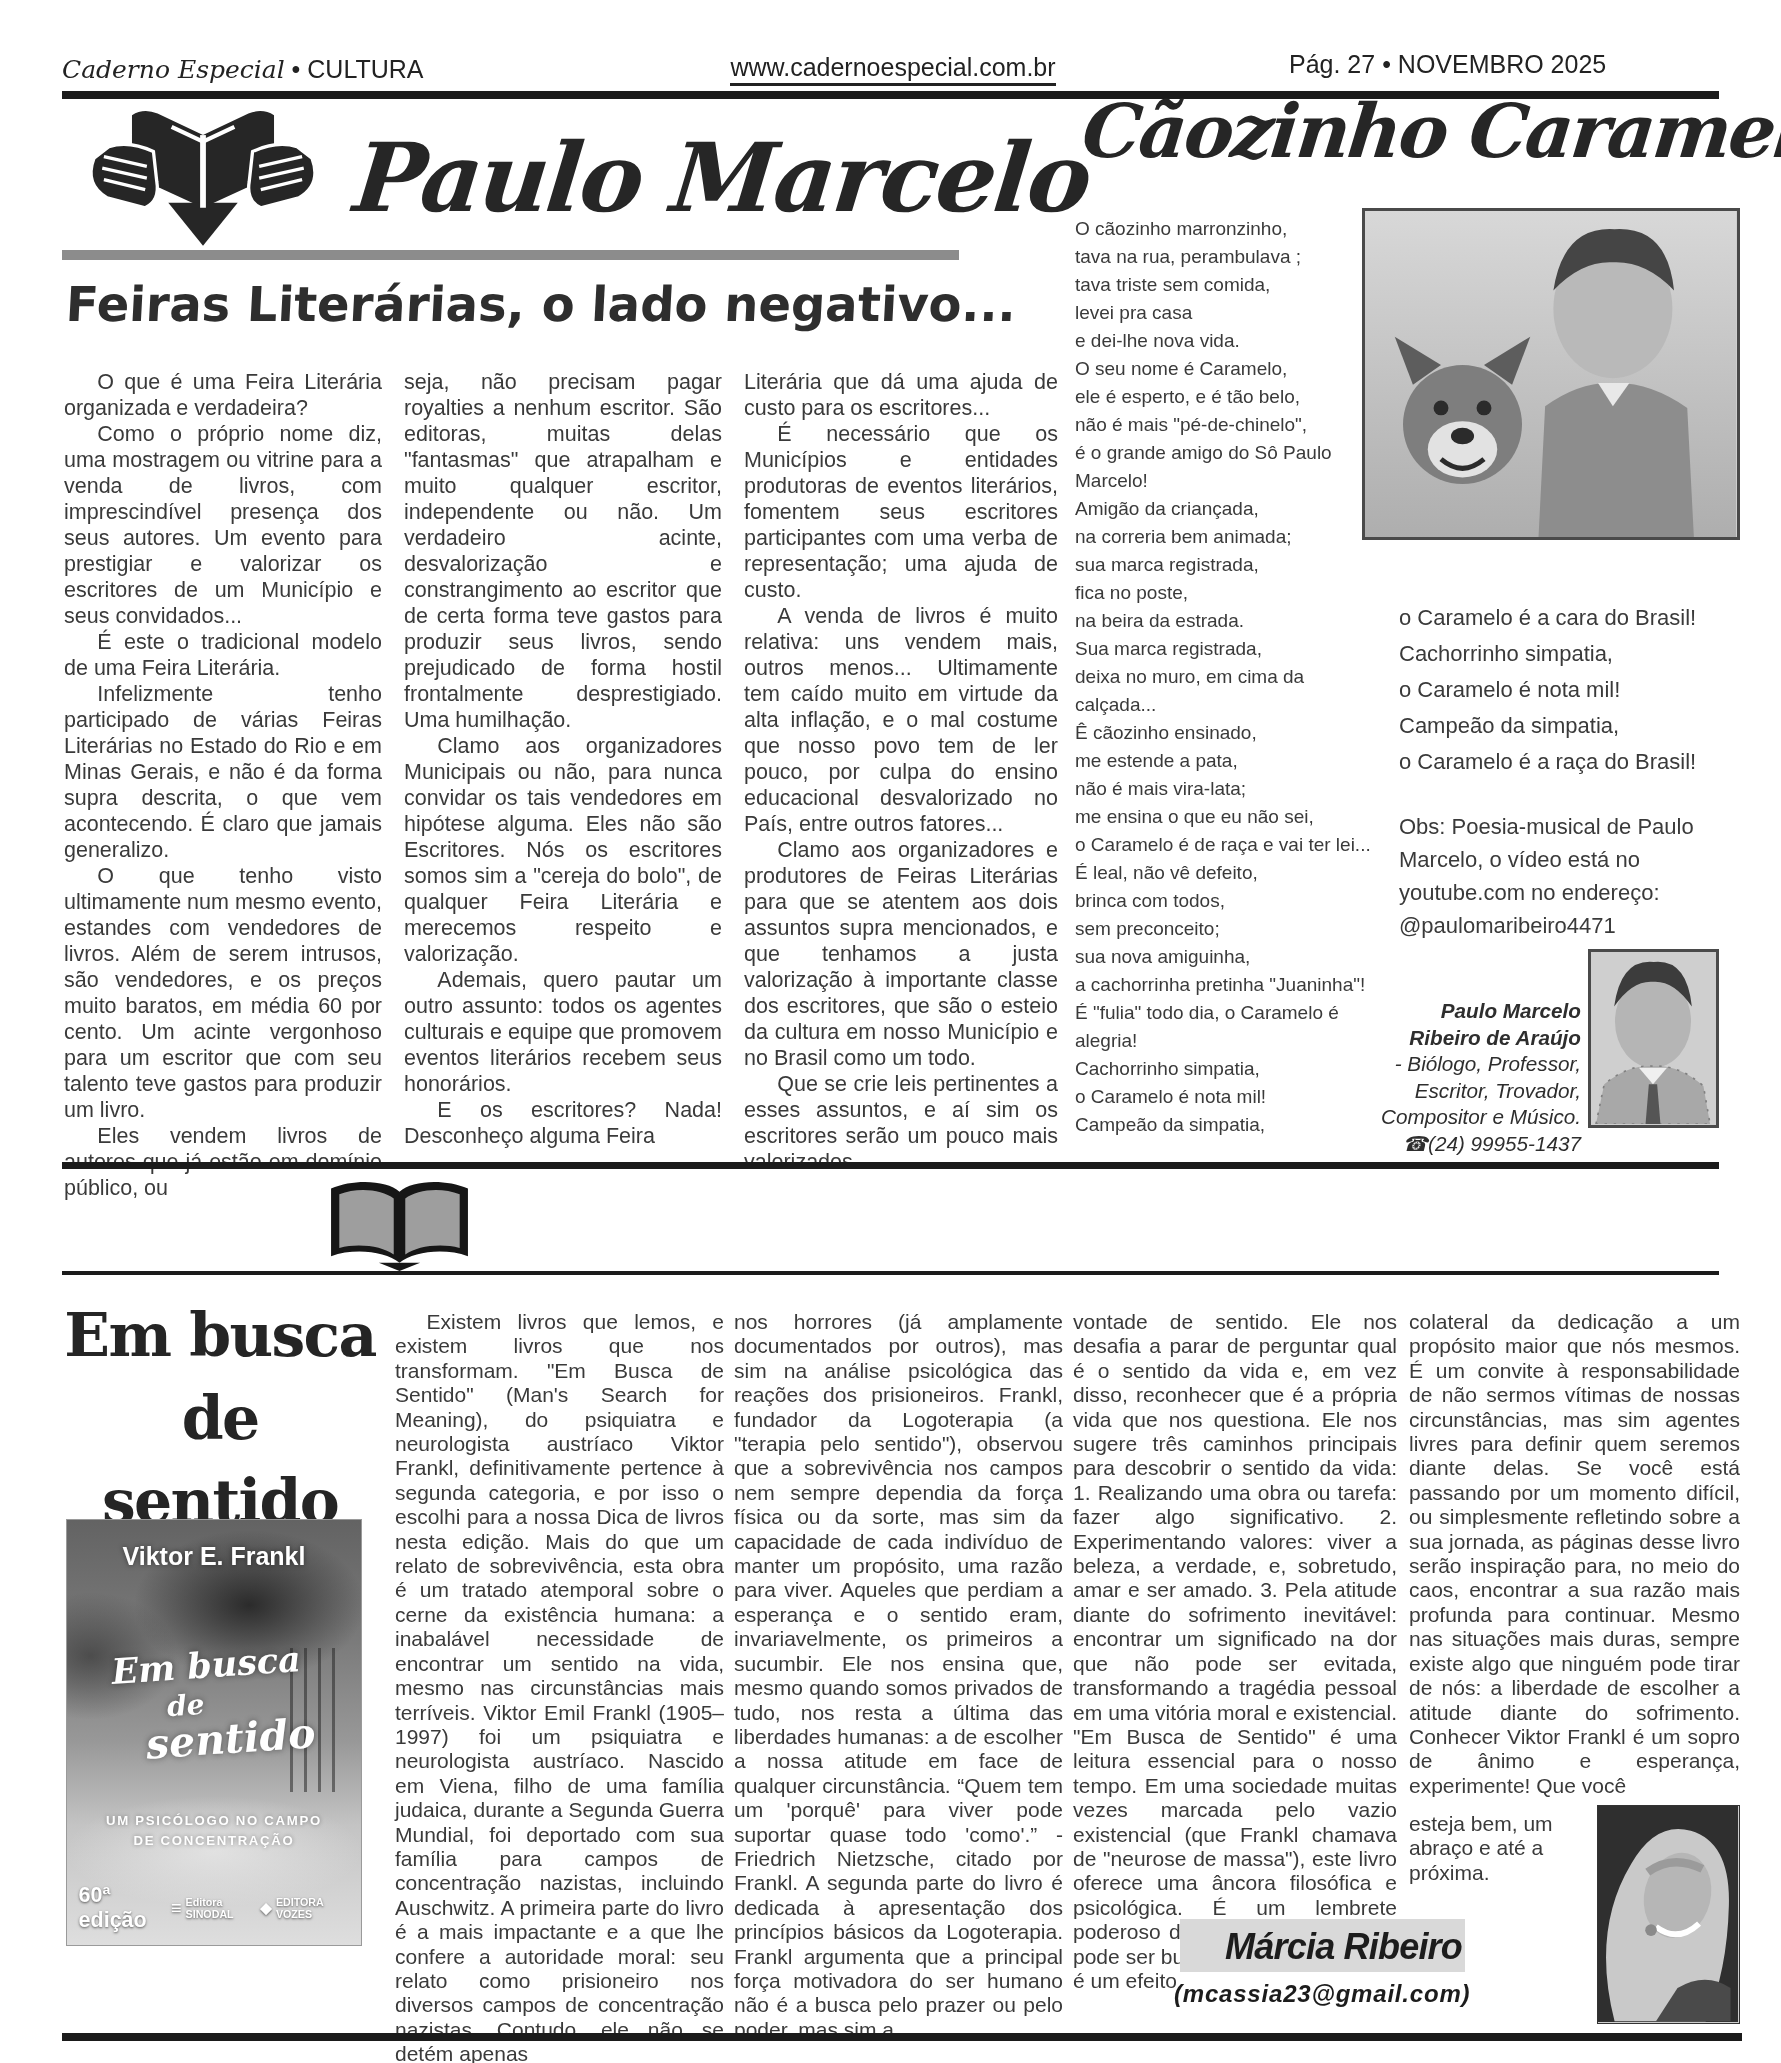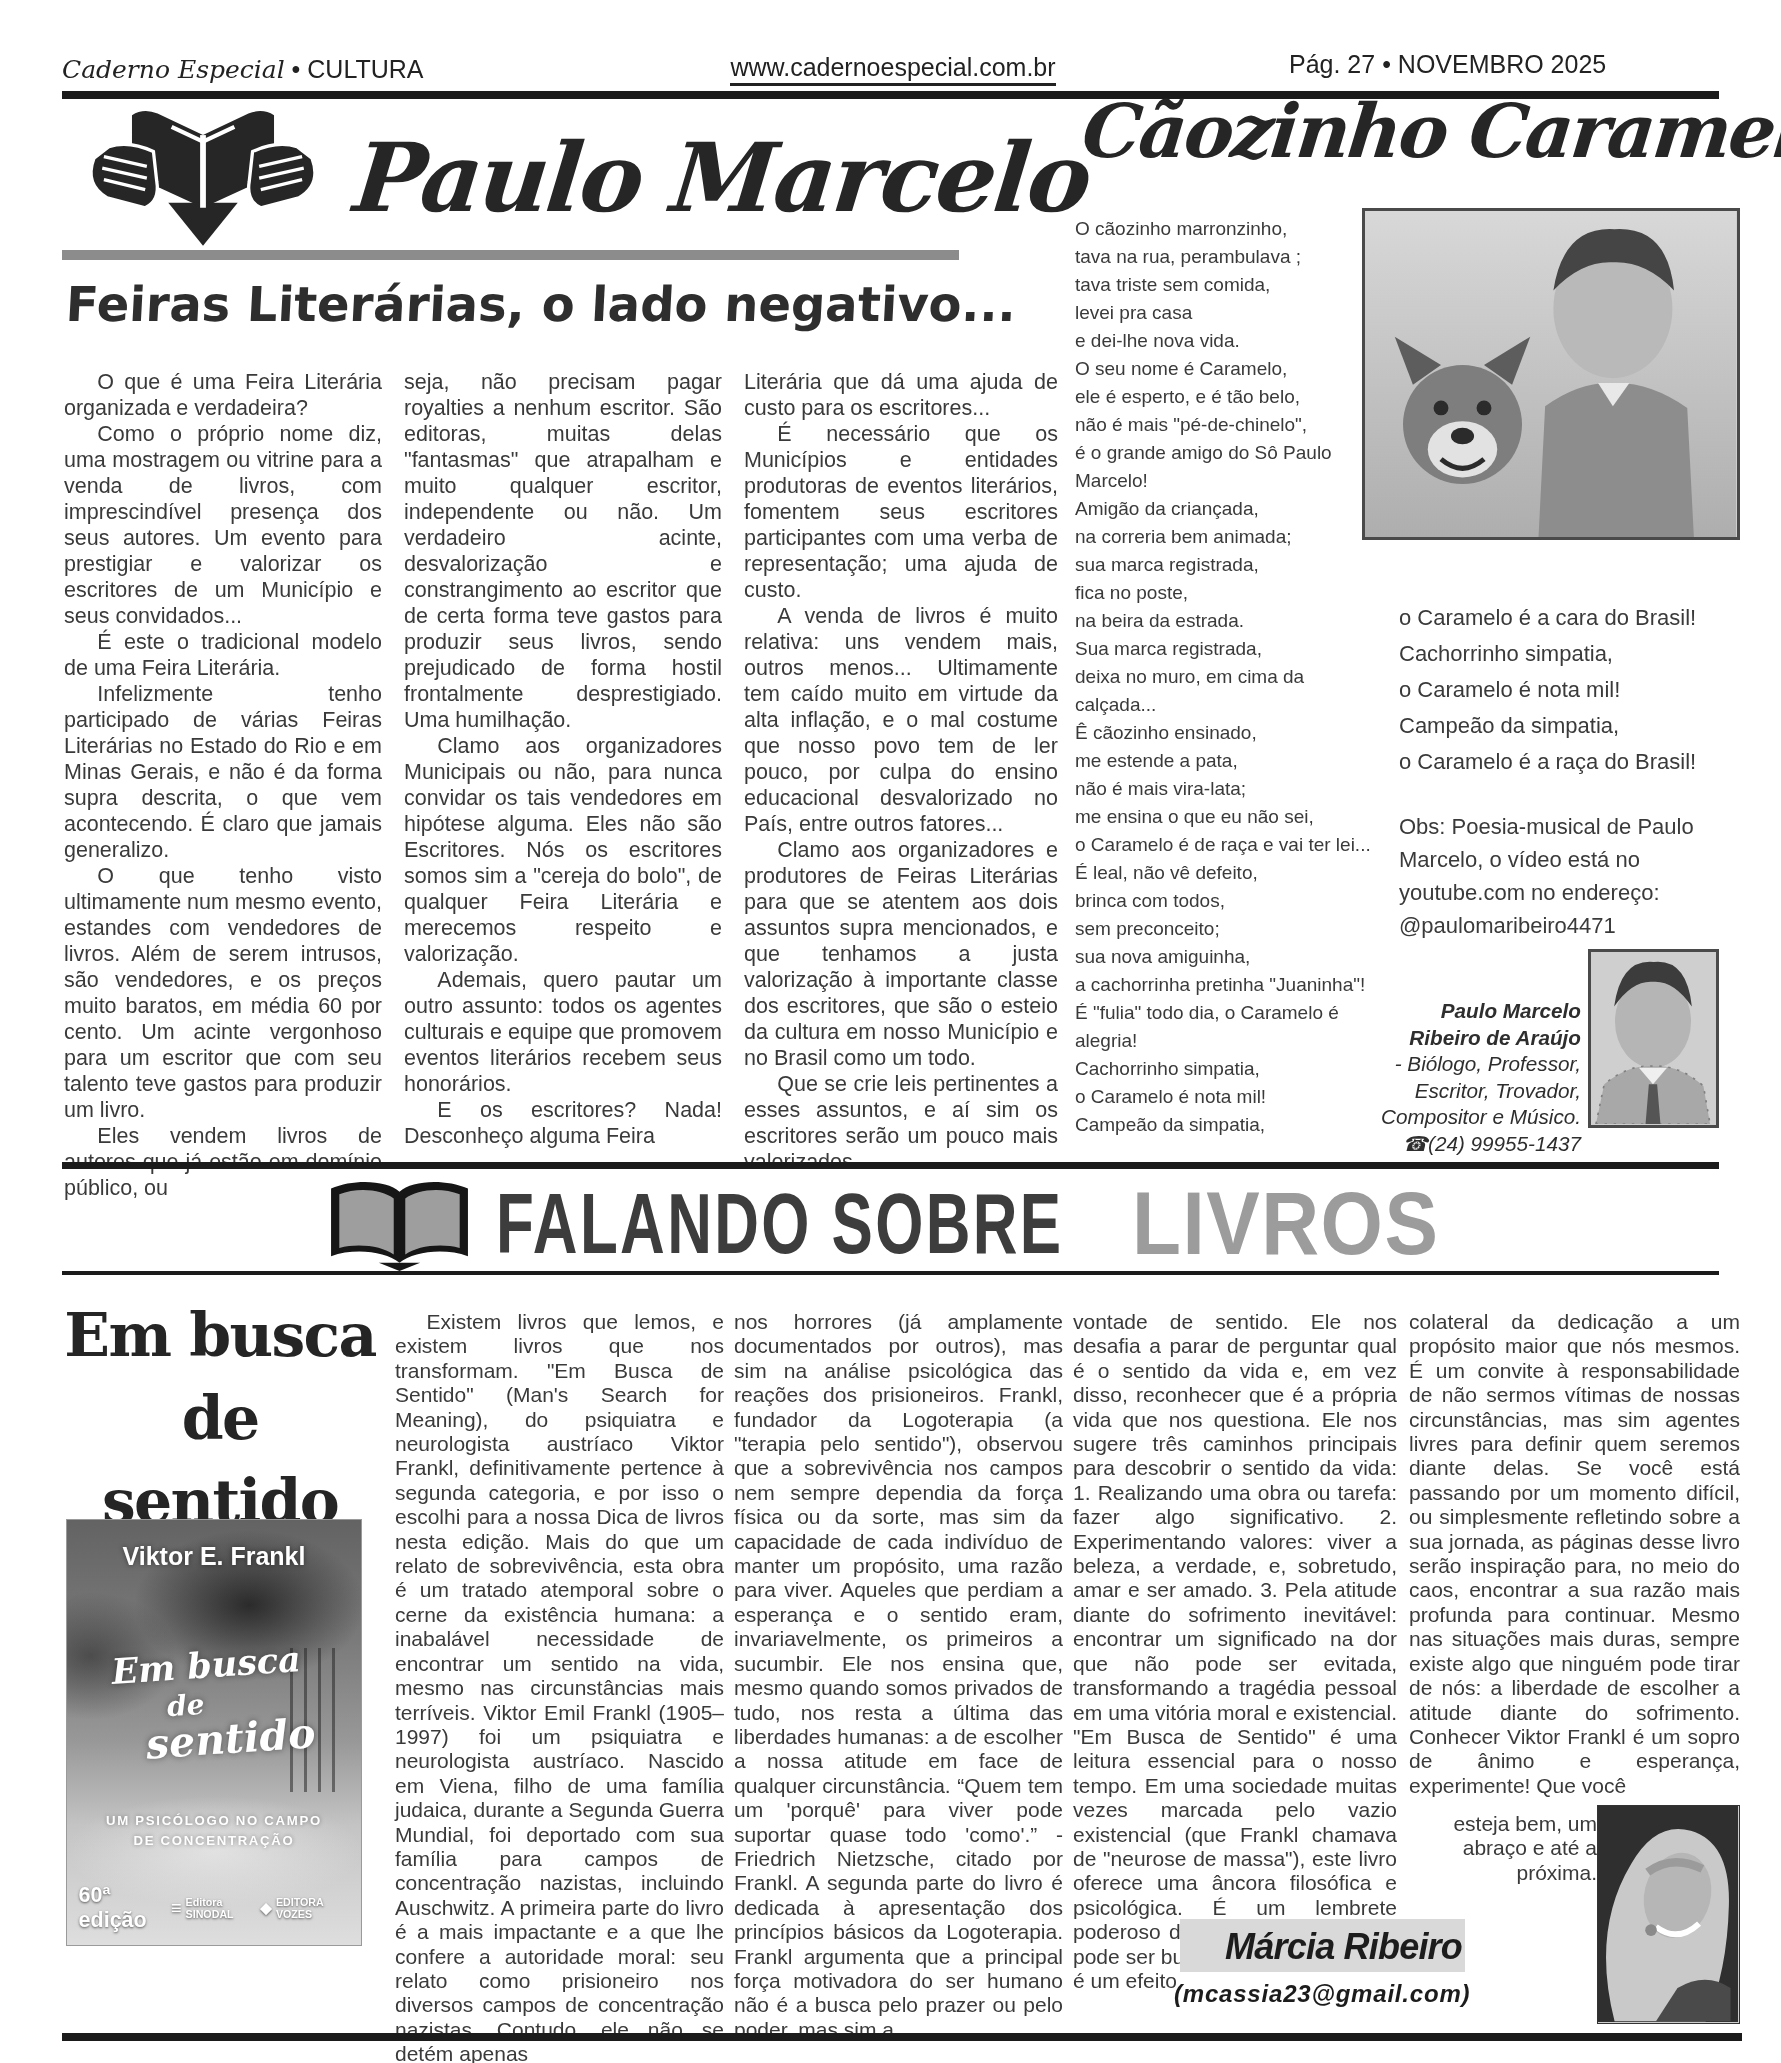--- a/index.html
+++ b/index.html
@@ -221,24 +221,20 @@
 
   <div class="abs rule" style="left:62px;top:1162px;width:1657px;height:7.4px;"></div>
   <div class="abs" style="left:321px;top:1177px;">
     <svg width="157" height="94" viewBox="0 0 190 114">
       <path fill="#161616" d="M95 18 C80 4 40 2 12 14 L12 96 C40 86 78 90 95 104 C112 90 150 86 178 96 L178 14 C150 2 110 4 95 18 Z"></path>
       <path fill="#9e9e9e" d="M88 26 C74 15 44 12 22 21 L22 86 C46 80 74 84 88 94 Z"></path>
       <path fill="#9e9e9e" d="M102 26 C116 15 146 12 168 21 L168 86 C144 80 116 84 102 94 Z"></path>
       <path fill="#161616" d="M70 104 L120 104 L95 114 Z"></path>
     </svg>
   </div>
-  <div class="abs banner-row" style="left:496px;top:1177px;height:93px;">
-    <span class="banner-w1">FALANDO SOBRE</span>
-    <span class="banner-w2">LIVROS</span>
-  </div>
   <div class="abs rule" style="left:62px;top:1271px;width:1657px;height:4.1px;"></div>
 
   <div class="abs rtitle" style="left:58px;top:1294px;width:324px;">
     <div>Em busca</div>
     <div>de sentido</div>
   </div>
 
   <div class="abs cover" style="left:66px;top:1519px;width:296px;height:427px;">
     <div class="gate"></div>
     <div class="cov-author">Viktor E. Frankl</div>
@@ -266,21 +262,21 @@
     </div>
   <div class="abs rcol" style="left:734px;top:1310px;width:329px;">
       <p>nos horrores (já amplamente documentados por outros), mas sim na análise psicológica das reações dos prisioneiros. Frankl, fundador da Logoterapia (a "terapia pelo sentido"), observou que a sobrevivência nos campos nem sempre dependia da força física ou da sorte, mas sim da capacidade de cada indivíduo de manter um propósito, uma razão para viver. Aqueles que perdiam a esperança e o sentido eram, invariavelmente, os primeiros a sucumbir. Ele nos ensina que, mesmo quando somos privados de tudo, nos resta a última das liberdades humanas: a de escolher a nossa atitude em face de qualquer circunstância. “Quem tem um 'porquê' para viver pode suportar quase todo 'como'.” - Friedrich Nietzsche, citado por Frankl. A segunda parte do livro é dedicada à apresentação dos princípios básicos da Logoterapia. Frankl argumenta que a principal força motivadora do ser humano não é a busca pelo prazer ou pelo poder, mas sim a</p>
     </div>
   <div class="abs rcol" style="left:1073px;top:1310px;width:324px;">
       <p>vontade de sentido. Ele nos desafia a parar de perguntar qual é o sentido da vida e, em vez disso, reconhecer que é a própria vida que nos questiona. Ele nos sugere três caminhos principais para descobrir o sentido da vida: 1. Realizando uma obra ou tarefa: fazer algo significativo. 2. Experimentando valores: viver a beleza, a verdade, e, sobretudo, amar e ser amado. 3. Pela atitude diante do sofrimento inevitável: encontrar um significado na dor que não pode ser evitada, transformando a tragédia pessoal em uma vitória moral e existencial. "Em Busca de Sentido" é uma leitura essencial para o nosso tempo. Em uma sociedade muitas vezes marcada pelo vazio existencial (que Frankl chamava de "neurose de massa"), este livro oferece uma âncora filosófica e psicológica. É um lembrete poderoso de que a felicidade não pode ser buscada diretamente; ela é um efeito</p>
     </div>
   <div class="abs rcol" style="left:1409px;top:1310px;width:331px;">
       <p>colateral da dedicação a um propósito maior que nós mesmos. É um convite à responsabilidade de não sermos vítimas de nossas circunstâncias, mas sim agentes livres para definir quem seremos diante delas. Se você está passando por um momento difícil, ou simplesmente refletindo sobre a sua jornada, as páginas desse livro serão inspiração para, no meio do caos, encontrar a sua razão mais profunda para continuar. Mesmo nas situações mais duras, sempre existe algo que ninguém pode tirar de nós: a liberdade de escolher a atitude diante do sofrimento. Conhecer Viktor Frankl é um sopro de ânimo e esperança, experimente! Que você</p>
     </div>
-  <div class="abs rcol" style="left:1409px;top:1812px;width:188px;text-align:right;">esteja bem, um abraço e até a próxima.</div>
+  <div class="abs rcol" style="left:1409px;top:1812px;width:188px;text-align:left;">esteja bem, um abraço e até a próxima.</div>
 
   <div class="abs band" style="left:1180px;top:1919px;width:285px;height:53px;"></div>
   <div class="abs mcredit" style="left:1174px;top:1926px;width:288px;text-align:right;">Márcia Ribeiro</div>
   <div class="abs memail" style="left:1174px;top:1980px;width:288px;text-align:right;">(mcassia23@gmail.com)</div>
   <div class="abs photo" style="left:1597px;top:1805px;width:143px;height:219px;border:1.7px solid #333;">
     <svg width="140" height="216" viewBox="0 0 169 261" preserveAspectRatio="none">
       <rect width="169" height="261" fill="#2f2f2f"></rect>
       <path d="M20 260 Q-8 150 40 70 Q70 18 112 30 Q160 44 158 120 Q156 200 130 260 Z" fill="#c9c9c9"></path>
       <ellipse cx="96" cy="108" rx="40" ry="52" fill="#b6b6b6" transform="rotate(14 96 108)"></ellipse>
       <path d="M70 146 Q96 166 122 142" stroke="#fff" stroke-width="7" fill="none"></path>

